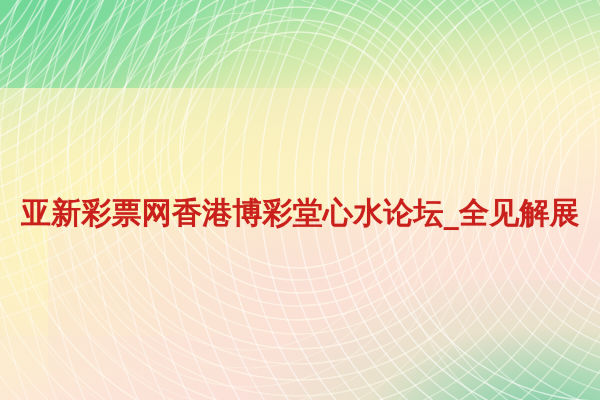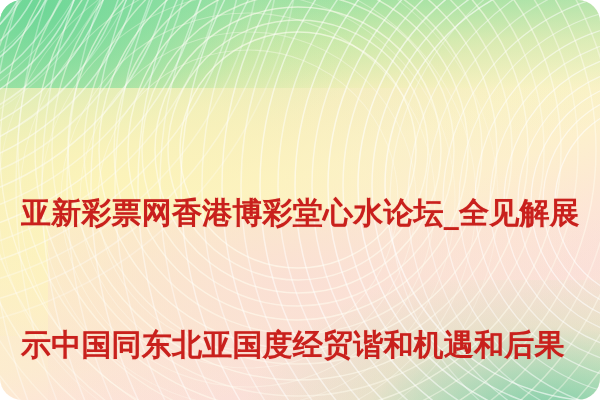--- a/index.html
+++ b/index.html
@@ -6,21 +6,20 @@
     margin: 0;
     padding: 0;
     background: #ffffff;
   }
   #stage {
     position: relative;
     width: 600px;
     height: 400px;
     overflow: hidden;
     font-family: "DejaVu Sans", "Liberation Sans", sans-serif;
-    border-radius: 22px;
   }
 
   
   .bg-base {
     position: absolute;
     inset: 0;
     background:
       linear-gradient(160deg,
         #86dfa6 0%,
         #a8e5a6 12%,
@@ -256,16 +255,15 @@
         <circle cx="275" cy="-34" r="212" opacity="0.50"></circle>
         <circle cx="275" cy="-34" r="229" opacity="0.40"></circle>
         <circle cx="275" cy="-34" r="247" opacity="0.46"></circle>
         <circle cx="275" cy="-34" r="265" opacity="0.36"></circle>
       </g>
     </svg>
   </div>
 
   <div class="headline">
     <span class="ln">亚新彩票网香港博彩堂心水论坛_全见解展</span>
-    <span class="ln">示中国同东北亚国度经贸谐和机遇和后果</span>
   </div>
 
 </div>
 
 </body></html>

